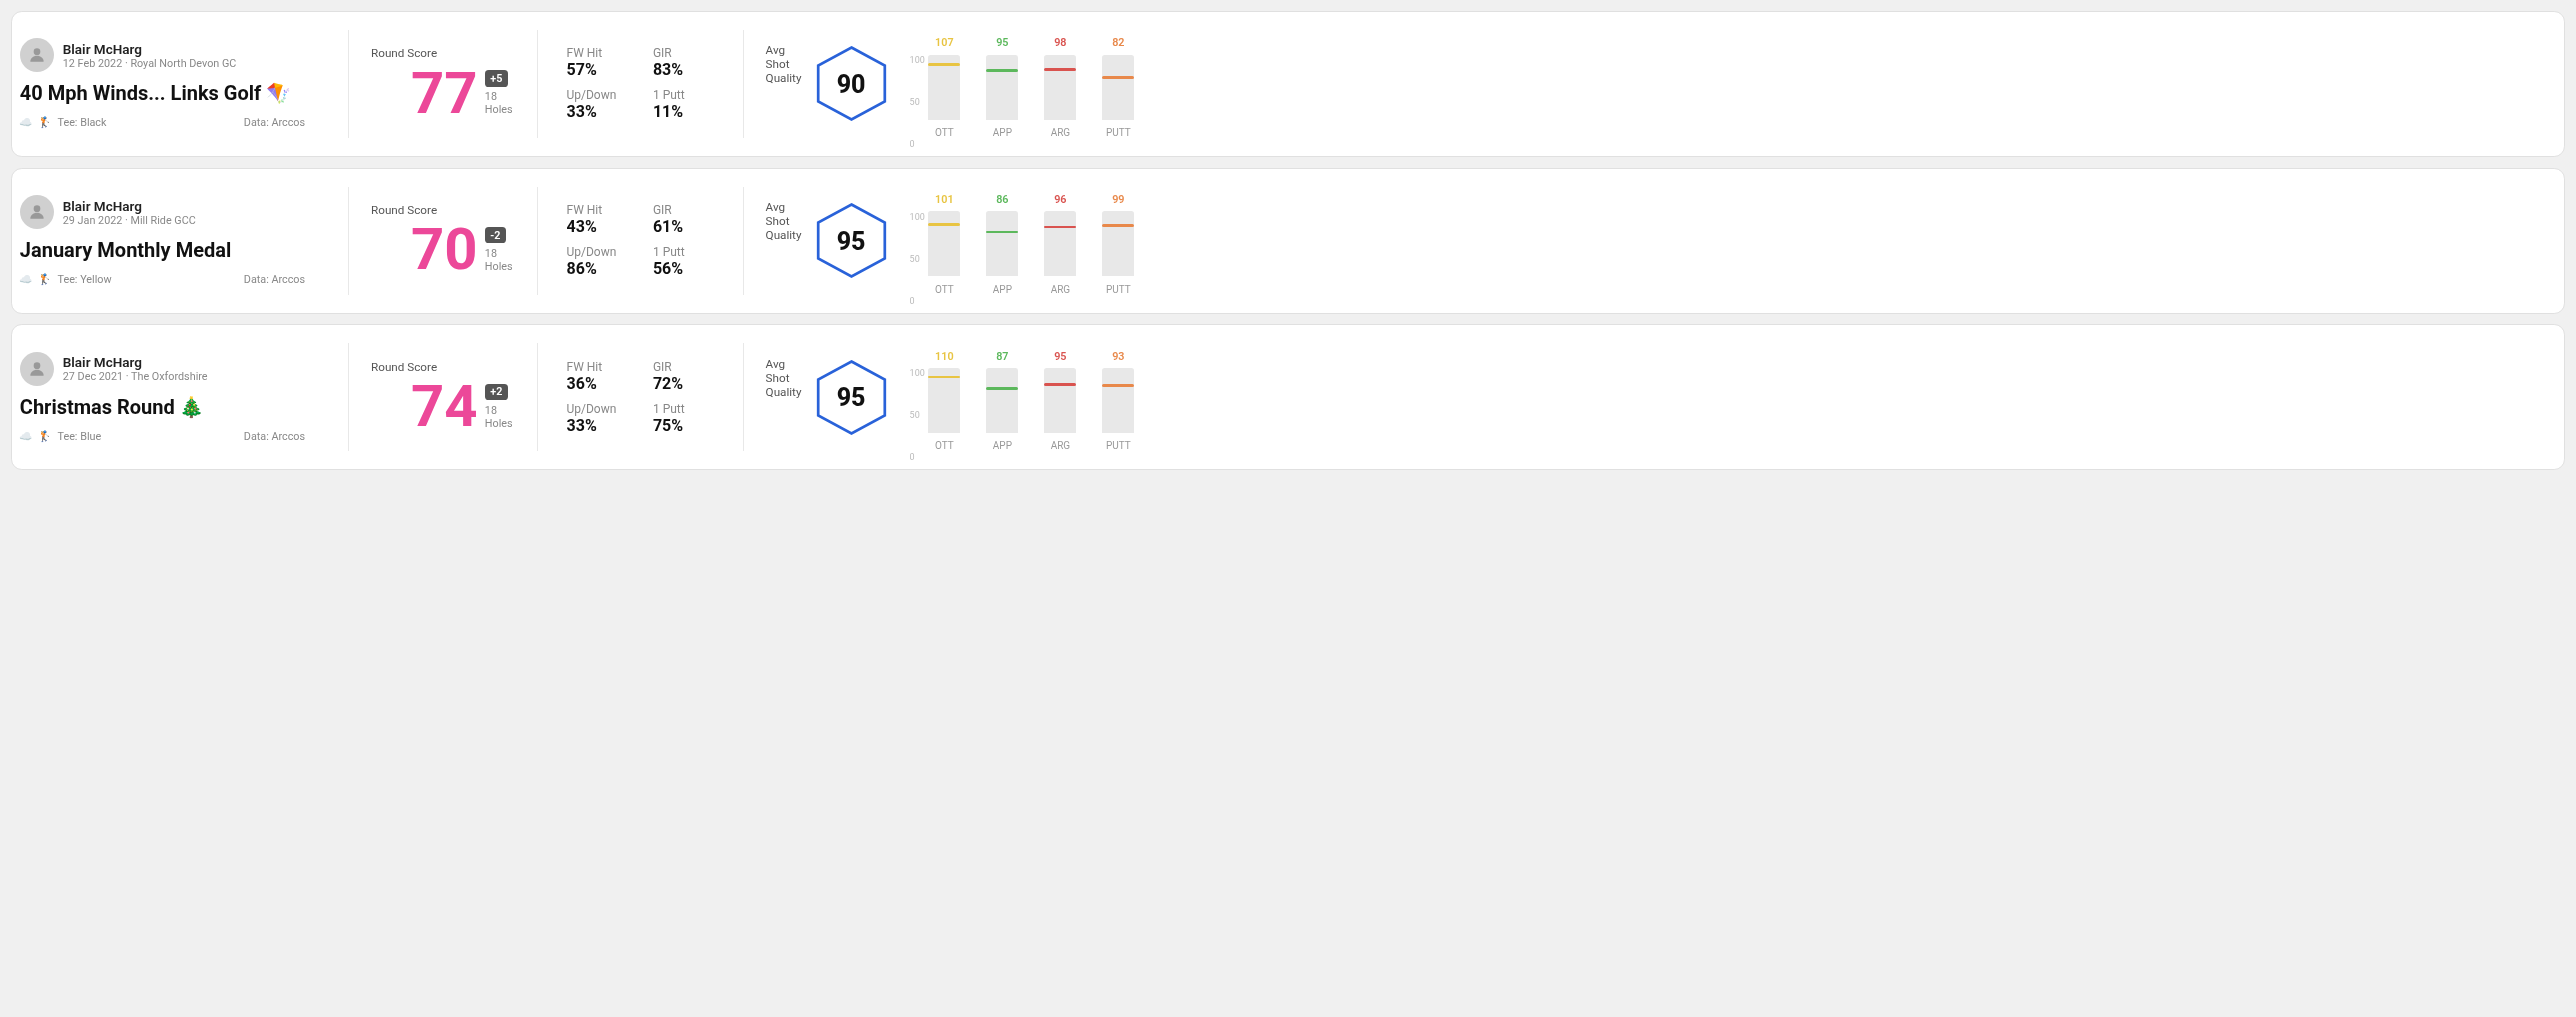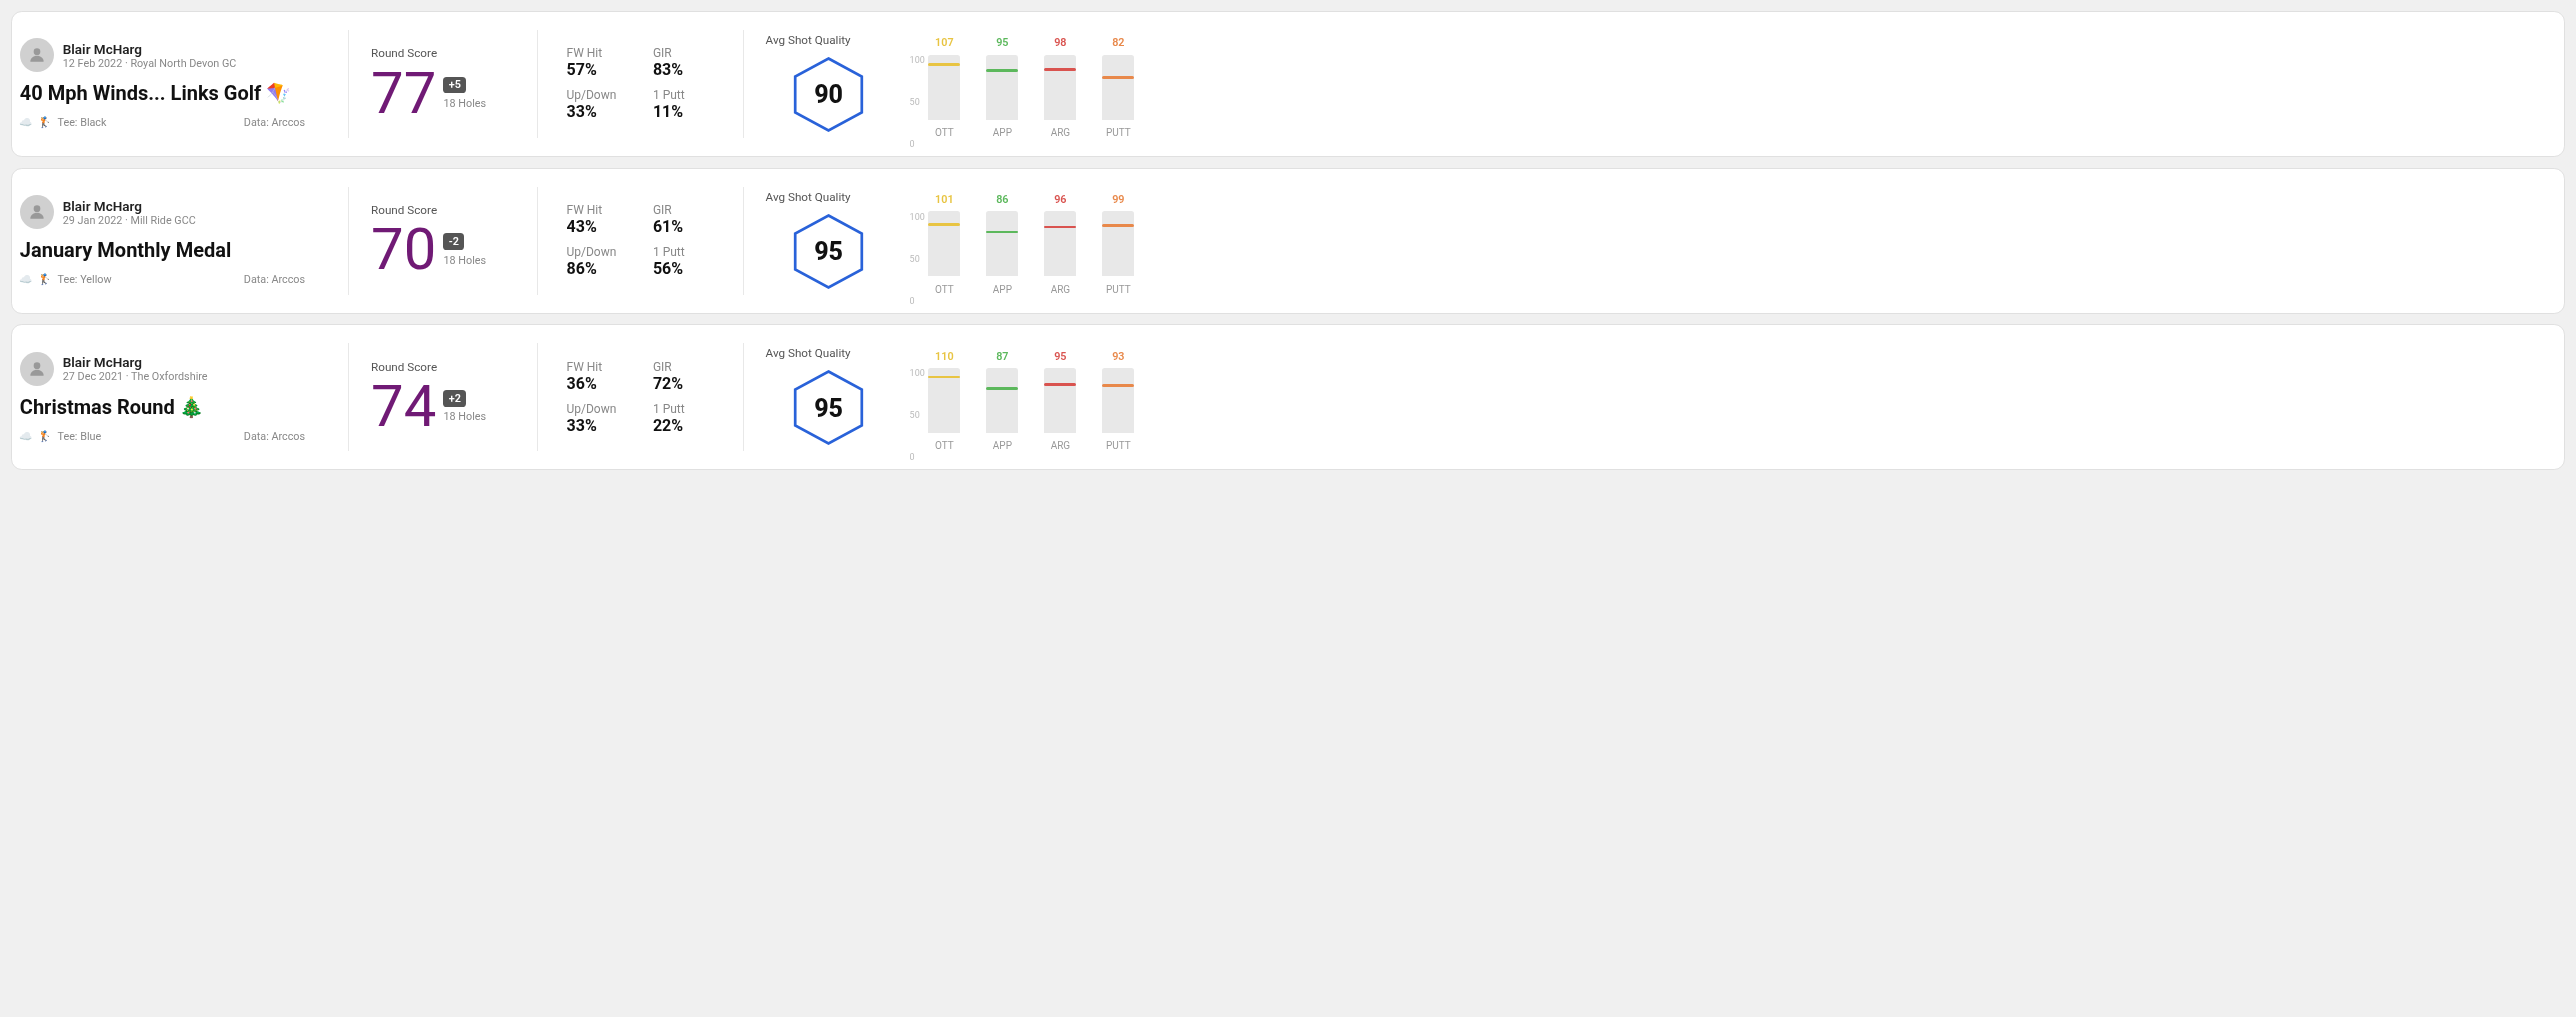--- a/index.html
+++ b/index.html
@@ -84,23 +84,24 @@
       color: #555;
       margin-bottom: 3.6px;
     }
     .score-main {
       display: flex;
       align-items: center;
       gap: 7.2px;
     }
     .score-number {
       font-size: 58px;
-      font-weight: 400;
-      color: #701a75;
+      font-weight: 700;
+      color: #ec4899;
       line-height: 1;
+      margin-left: 40px;
     }
     .score-badge {
       display: inline-block;
       background: #555;
       color: #fff;
       font-size: 10.8px;
       font-weight: 600;
       border-radius: 3.6px;
       padding: 1.8px 5.4px;
       margin-bottom: 3.6px;
@@ -125,21 +126,21 @@
     }
     .stat-item .stat-value {
       font-size: 16px;
       font-weight: 700;
       color: #111;
     }
     .section-quality {
       width: 126px;
       flex-shrink: 0;
       display: flex;
-      flex-direction: column;
+      flex-direction: row;
       align-items: center;
     }
     .quality-label {
       font-size: 11.7px;
       color: #555;
       margin-bottom: 7.2px;
       align-self: flex-start;
     }
     .hexagon-wrap {
       position: relative;
@@ -546,21 +547,21 @@
       <div class="stat-value">72%</div>
     </div>
 
     <div class="stat-item">
       <div class="stat-label">Up/Down</div>
       <div class="stat-value">33%</div>
     </div>
 
     <div class="stat-item">
       <div class="stat-label">1 Putt</div>
-      <div class="stat-value">22%</div>
+      <div class="stat-value">75%</div>
     </div>
 
         </div>
       </div>
 
       <div class="divider-v"></div>
 
       <div class="section-quality">
         <div class="quality-label">Avg Shot Quality</div>
         <div class="hexagon-wrap">

